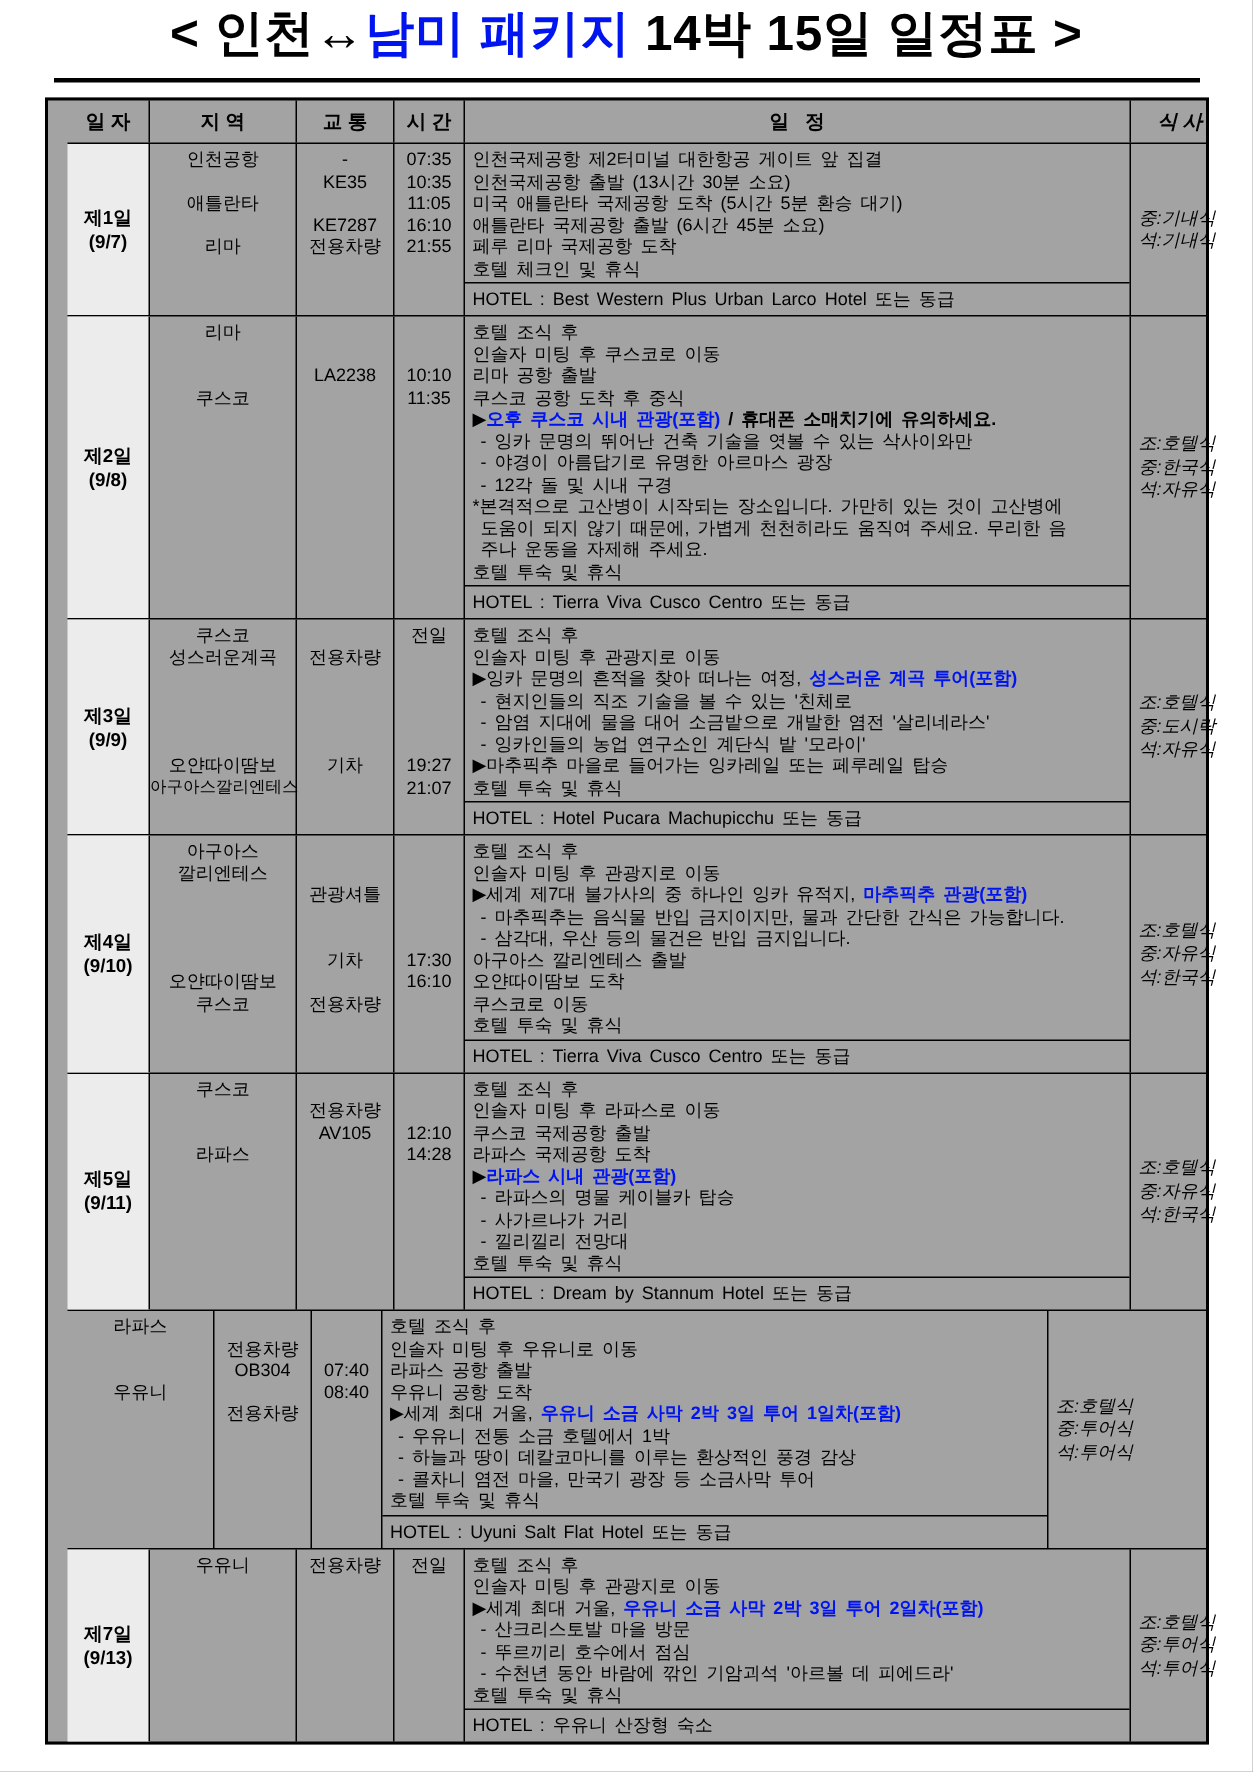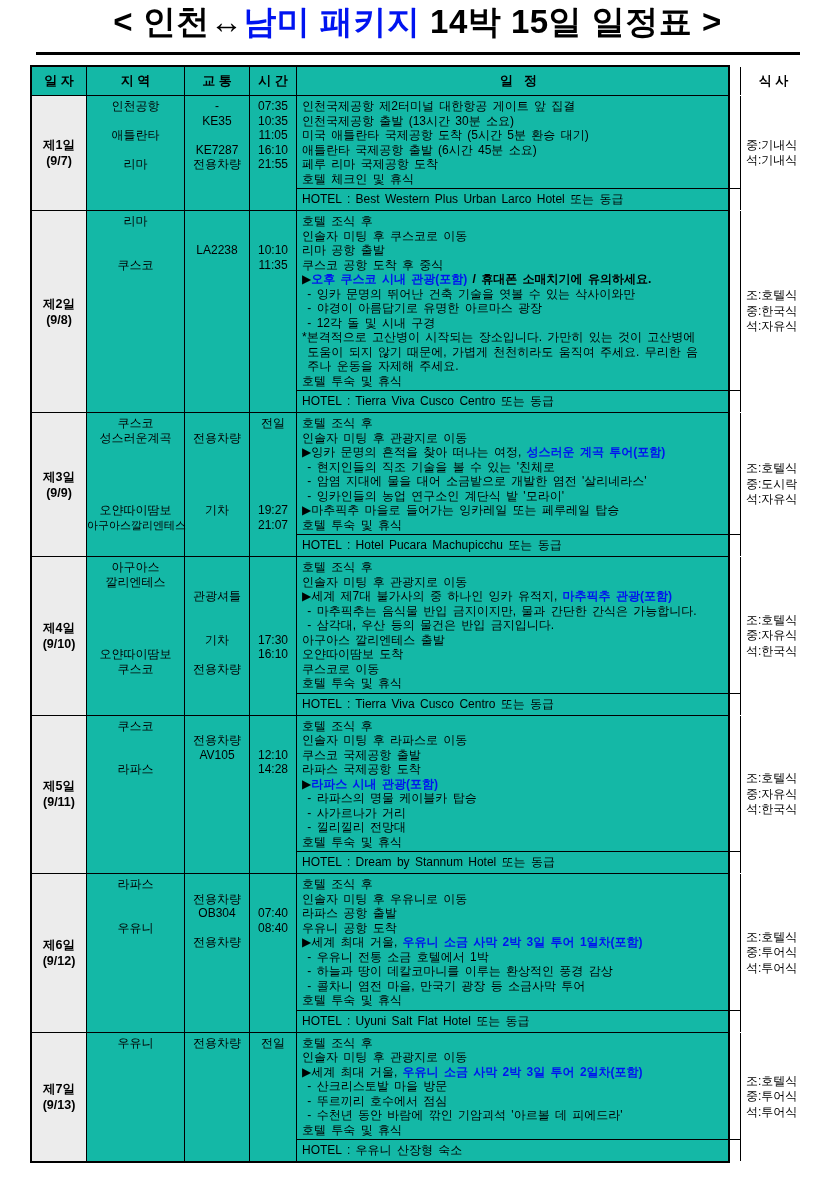--- a/index.html
+++ b/index.html
@@ -9,33 +9,33 @@
     font-family:"Liberation Sans","DejaVu Sans",sans-serif;
     overflow:hidden;
   }
   .title{
     text-align:center;font-size:33px;font-weight:bold;
     letter-spacing:0.5px;white-space:pre;
   }
   .title .seg-blue{color:var(--blue);}
   .title-rule{height:3px;background:var(--border);width:764px;margin:7px 0 0 36px;}
   .tbl{
-    margin:10px 0 0 30px;width:700px;border:2px solid var(--border);
-    box-sizing:border-box;background:#14b8a6;
+    margin:10px 0 0 30px;width:776px;border:2px solid var(--border);
+    box-sizing:border-box;background:#a3a3a3;padding-left:13px;
   }
   .row{display:flex;border-bottom:1px solid var(--border);}
   .tbl > .row:last-child{border-bottom:none;}
   .c{border-right:1px solid var(--border);box-sizing:border-box;flex:none;}
   .row .c:last-child{border-right:none;}
   .c-day{width:55px;}
   .c-region{width:98px;}
   .c-trans{width:65px;}
   .c-time{width:47px;}
   .c-sched{width:444px;}
-  .c-meal{width:65px;}
+  .c-meal{width:65px;font-style:italic;}
   .hdr .c{
     display:flex;align-items:center;justify-content:center;
     font-weight:bold;font-size:13px;height:28px;white-space:pre;
   }
   .day-cell{
     background:var(--daybg);display:flex;flex-direction:column;
     align-items:center;justify-content:center;
     font-weight:bold;font-size:12.5px;line-height:16px;
   }
   .stack{padding-top:3px;}
@@ -330,24 +330,20 @@
           <div class="sline"><span class="seg-n"> - 라파스의 명물 케이블카 탑승</span></div>
           <div class="sline"><span class="seg-n"> - 사가르나가 거리</span></div>
           <div class="sline"><span class="seg-n"> - 낄리낄리 전망대</span></div>
           <div class="sline"><span class="seg-n">호텔 투숙 및 휴식</span></div>
         </div>
       <div class="hotel-line">HOTEL : Dream by Stannum Hotel 또는 동급</div>
     </div>
     <div class="c c-meal meal-cell"><div>조:호텔식</div><div>중:자유식</div><div>석:한국식</div></div>
   </div>
     <div class="row day-row">
-    <div class="c c-day day-cell">
-      <div>제6일</div>
-      <div>(9/12)</div>
-    </div>
     <div class="c c-region stack">
         <div class="line">라파스</div>
         <div class="line">&nbsp;</div>
         <div class="line">&nbsp;</div>
         <div class="line">우유니</div>
         <div class="line">&nbsp;</div>
         <div class="line">&nbsp;</div>
         <div class="line">&nbsp;</div>
         <div class="line">&nbsp;</div>
         <div class="line">&nbsp;</div>

